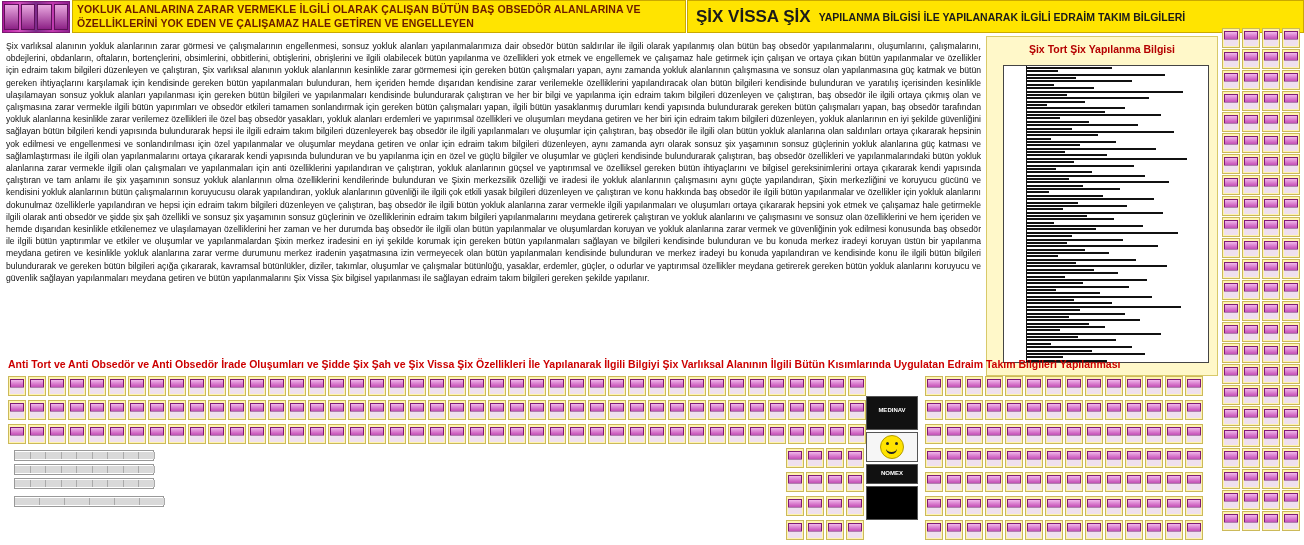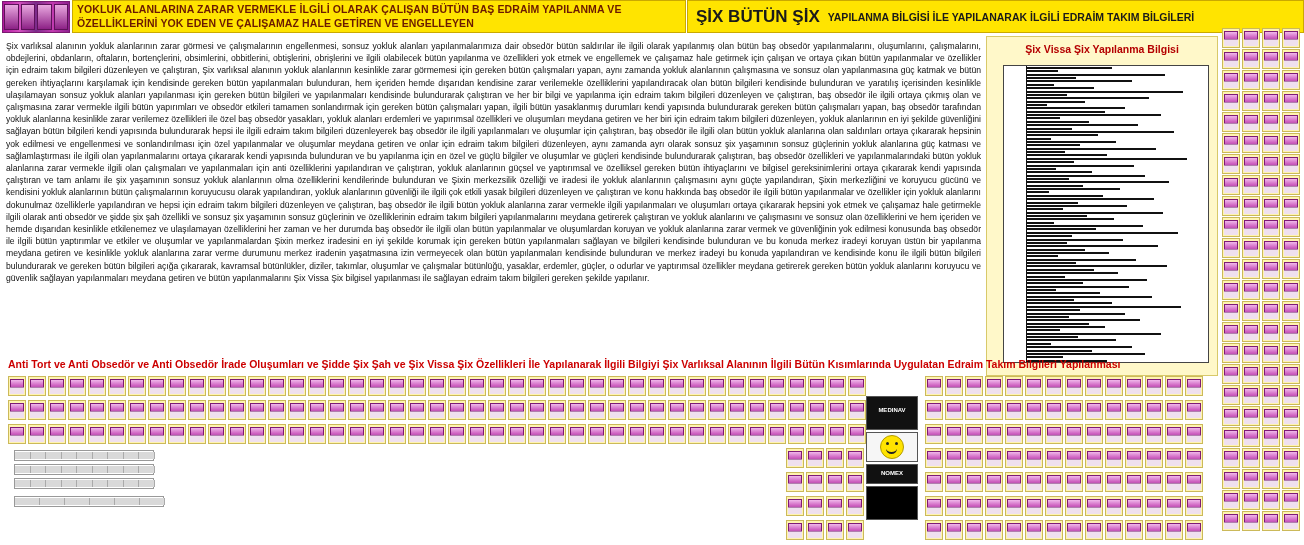--- a/index.html
+++ b/index.html
@@ -219,32 +219,32 @@
 <body>
 
 <div class="top-bar">
   <div class="top-logo">
     <div class="cell"></div>
     <div class="cell"></div>
     <div class="cell"></div>
     <div class="cell"></div>
   </div>
   <div class="top-title-box">
-    <div class="ttl">YOKLUK ALANLARINA ZARAR VERMEKLE İLGİLİ OLARAK ÇALIŞAN BÜTÜN BAŞ EDRAİM YAPILANMA VE ÖZELLİKLERİNİ YOK EDEN VE ÇALIŞAMAZ HALE GETİREN VE ENGELLEYEN</div>
+    <div class="ttl">YOKLUK ALANLARINA ZARAR VERMEKLE İLGİLİ OLARAK ÇALIŞAN BÜTÜN BAŞ OBSEDÖR ALANLARINA VE ÖZELLİKLERİNİ YOK EDEN VE ÇALIŞAMAZ HALE GETİREN VE ENGELLEYEN</div>
   </div>
   <div class="top-right-box">
-    <span class="brand-big">ŞİX BÜTÜN ŞİX</span>
+    <span class="brand-big">ŞİX VİSSA ŞİX</span>
     <span class="brand-sub">YAPILANMA BİLGİSİ İLE YAPILANARAK İLGİLİ EDRAİM TAKIM BİLGİLERİ</span>
   </div>
 </div>
 
 <div class="body-text">Şix varlıksal alanının yokluk alanlarının zarar görmesi ve çalışmalarının engellenmesi, sonsuz yokluk alanları yapılanmalarımıza dair obsedör bütün saldırılar ile ilgili olarak yapılanmış olan bütün baş obsedör yapılanmalarını, oluşumlarını, çalışmalarını, obdejlerini, obdanların, oftaların, bortençlerini, obsimlerini, obbitlerini, obtişlerini, obrişlerini ve ilgili olabilecek bütün yapılanma ve özellikleri yok etmek ve engellemek ve çalışamaz hale getirmek için çalışan ve ortaya çıkan bütün yapılanmalar ve özellikler için edraim takım bilgileri düzenleyen ve çalıştıran, Şix varlıksal alanının yokluk alanlarının kesinlikle zarar görmemesi için gereken bütün çalışmaları yapan, aynı zamanda yokluk alanlarının çalışmasına ve sonsuz olan yapılanmasına güç katmak ve bütün gereken ihtiyaçlarını karşılamak için kendisinde gereken bütün yapılanmaları bulunduran, hem içeriden hemde dışarıdan kendisine zarar verilemekle özelliklerini yapılandıracak olan bütün bilgileri kendisinde bulunduran ve yaratılış içerisinden kesinlikle ulaşılamayan sonsuz yokluk alanları yapılanması için gereken bütün bilgileri ve yapılanmaları kendisinde bulundurarak çalıştıran ve her bir bilgi ve yapılanma için edraim takım bilgileri düzenleyen ve çalıştıran, baş obsedör ile ilgili ortaya çıkmış olan ve çalışmasına zarar vermekle ilgili bütün yapırımları ve obsedör etkileri tamamen sonlandırmak için gereken bütün çalışmaları yapan, ilgili bütün yasaklanmış durumları kendi yapısında bulundurarak gereken bütün çalışmaları yapan, baş obsedör tarafından yokluk alanlarına kesinlikle zarar verilemez özellikleri ile özel baş obsedör yasakları, yokluk alanları erdemleri ve yapırımsal özellikleri ve oluşumları meydana getiren ve her biri için edraim takım bilgileri düzenleyen, yokluk alanlarının en iyi şekilde güvenliğini sağlayan bütün bilgileri kendi yapısında bulundurarak hepsi ile ilgili edraim takım bilgileri düzenleyerek baş obsedör ile ilgili yapılanmaları ve oluşumlar için çalıştıran, baş obsedör ile ilgili olan bütün yokluk alanlarına olan saldırıları ortaya çıkararak hepsinin yok edilmesi ve engellenmesi ve sonlandırılması için özel yapılanmalar ve oluşumlar meydana getiren ve onlar için edraim takım bilgileri düzenleyen, aynı zamanda ayrı olarak sonsuz şix yaşamının sonsuz güçlerinin yokluk alanlarına güç katması ve sağlamlaştırması ile ilgili olan yapılanmalarını ortaya çıkararak kendi yapısında bulunduran ve bu yapılanma için en özel ve güçlü bilgiler ve oluşumlar ve güçleri kendisinde bulundurarak çalıştıran, baş obsedör özellikleri ve yapılanmalarındaki bütün yokluk alanlarına zarar vermekle ilgili olan çalışmaları ve yapılanmaları için anti özelliklerini yapılandıran ve çalıştıran, yokluk alanlarının güçsel ve yaptırımsal ve özelliksel gereken bütün ihtiyaçlarını ve bilgisel gereksinimlerini ortaya çıkararak kendi yapısında çalıştıran ve tam anlamı ile şix yaşamının sonsuz yokluk alanlarının olma özelliklerini kendilerinde bulunduran ve Şixin merkezsilik özelliği ve iradesi ile yokluk alanlarının çalışmasını aynı güçte yapılandıran, Şixin merkezliğini ve koruyucu gücünü ve kendisini yokluk alanlarının bütün çalışmalarının koruyucusu olarak yapılandıran, yokluk alanlarının güvenliği ile ilgili çok etkili yasak bilgileri düzenleyen ve çalıştıran ve konu hakkında baş obsedör ile ilgili bütün yapılanmalar ve özellikler için yokluk alanlarını dokunulmaz özelliklerle yapılandıran ve hepsi için edraim takım bilgileri düzenleyen ve çalıştıran, baş obsedör ile ilgili bütün yokluk alanlarına zarar vermekle ilgili yapılanmaları ve oluşumları ortaya çıkararak hepsini yok etmek ve çalışamaz hale getirmekle ilgili olarak anti obsedör ve şidde şix şah özellikli ve sonsuz şix yaşamının sonsuz güçlerinin ve özelliklerinin edraim takım bilgileri yapılanmalarını meydana getirerek çalıştıran ve yokluk alanlarını ve çalışmasını ve sonsuz olan özelliklerini ve hem içeriden ve hemde dışarıdan kesinlikle etkilenemez ve ulaşılamayan özelliklerini her zaman ve her durumda baş obsedör ile ilgili olan bütün yapılanmalar ve oluşumlardan koruyan ve yokluk alanlarına zarar vermek ve güvenliğinin yok edilmesi konusunda baş obsedör ile ilgili bütün yaptırımlar ve etkiler ve oluşumlar ve yapılanmalardan Şixin merkez iradesini en iyi şekilde korumak için gereken bütün yapılanmaları sağlayan ve bilgileri kendisinde bulunduran ve bu konuda merkez iradeyi koruyan üstün bir yapılanma meydana getiren ve kesinlikle yokluk alanlarına zarar verme durumunu merkez iradenin yaşatmasına izin vermeyecek olan bütün yapılanmaları kendisinde bulunduran ve merkez iradeyi bu konuda yapılandıran ve kendisinde konu ile ilgili bütün bilgileri bulundurarak ve gereken bütün bilgileri açığa çıkararak, kavramsal bütünlükler, diziler, takımlar, oluşumlar ve çalışmalar bütünlüğü, yasaklar, erdemler, güçler, o odurlar ve yaptırımsal özellikler meydana getirerek gereken bütün yokluk alanlarını koruyucu ve güvenlik sağlayan yapılanmaları meydana getiren ve bütün yapılanmalarını Şix Vissa Şix bilgisel yapılanması ile sağlayan edraim takım bilgileri gereken şekilde yapılanır.</div>
 
 <div class="chart-panel">
-  <div class="chart-title">Şix Vissa Şix Yapılanma Bilgisi</div>
+  <div class="chart-title">Şix Tort Şix Yapılanma Bilgisi</div>
   <div class="chart-area" id="chart-area">
     <div class="chart-axis"></div>
   <div class="chart-row" style="top: 1px; width: 84.55px;"></div>
       <div class="chart-row" style="top: 4.36364px; width: 31.15px;"></div>
       <div class="chart-row" style="top: 7.72727px; width: 137.95px;"></div>
       <div class="chart-row" style="top: 11.0909px; width: 48.95px;"></div>
       <div class="chart-row" style="top: 14.4545px; width: 104.575px;"></div>
       <div class="chart-row" style="top: 17.8182px; width: 26.7px;"></div>
       <div class="chart-row" style="top: 21.1818px; width: 66.75px;"></div>
       <div class="chart-row" style="top: 24.5455px; width: 155.75px;"></div>

